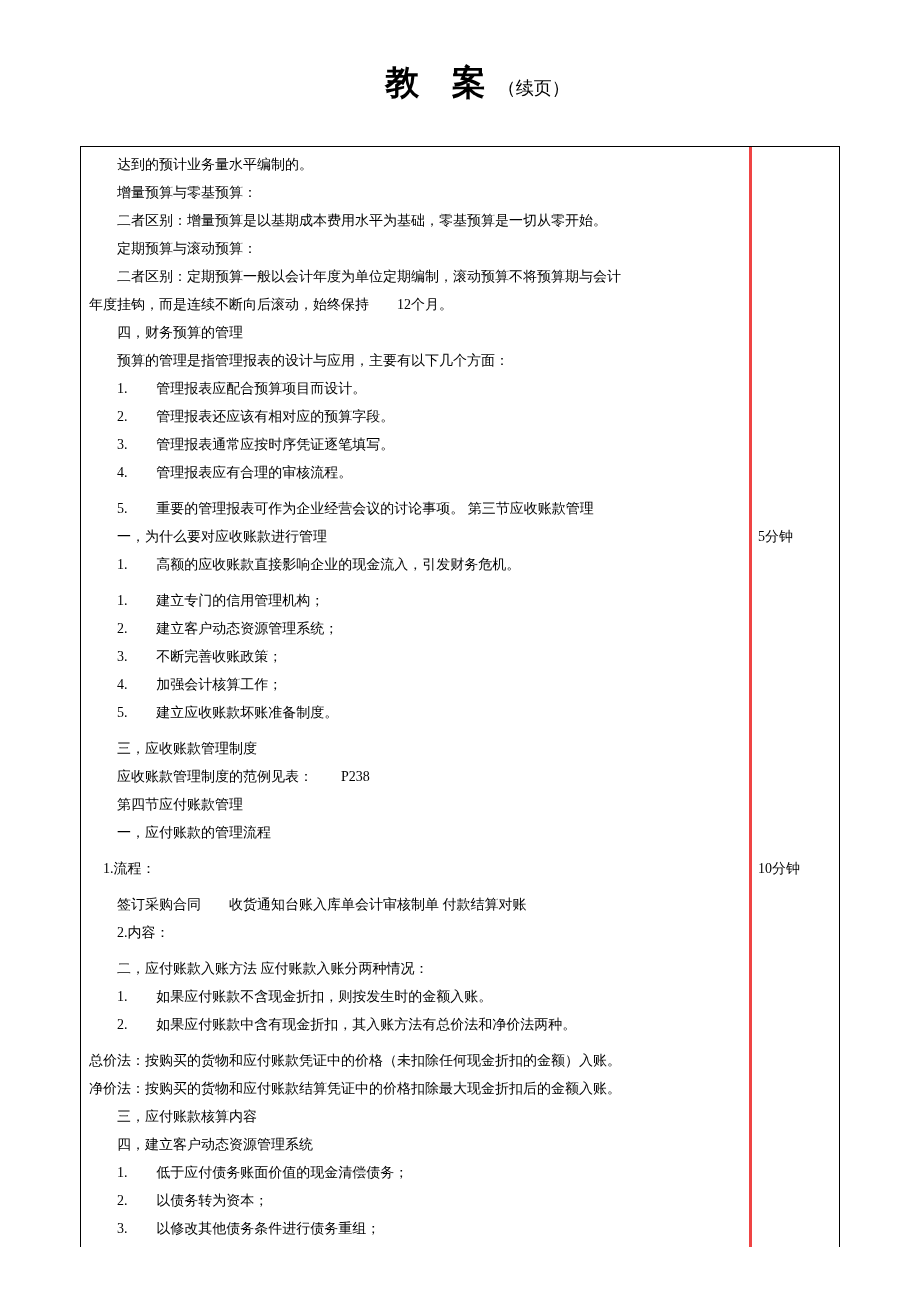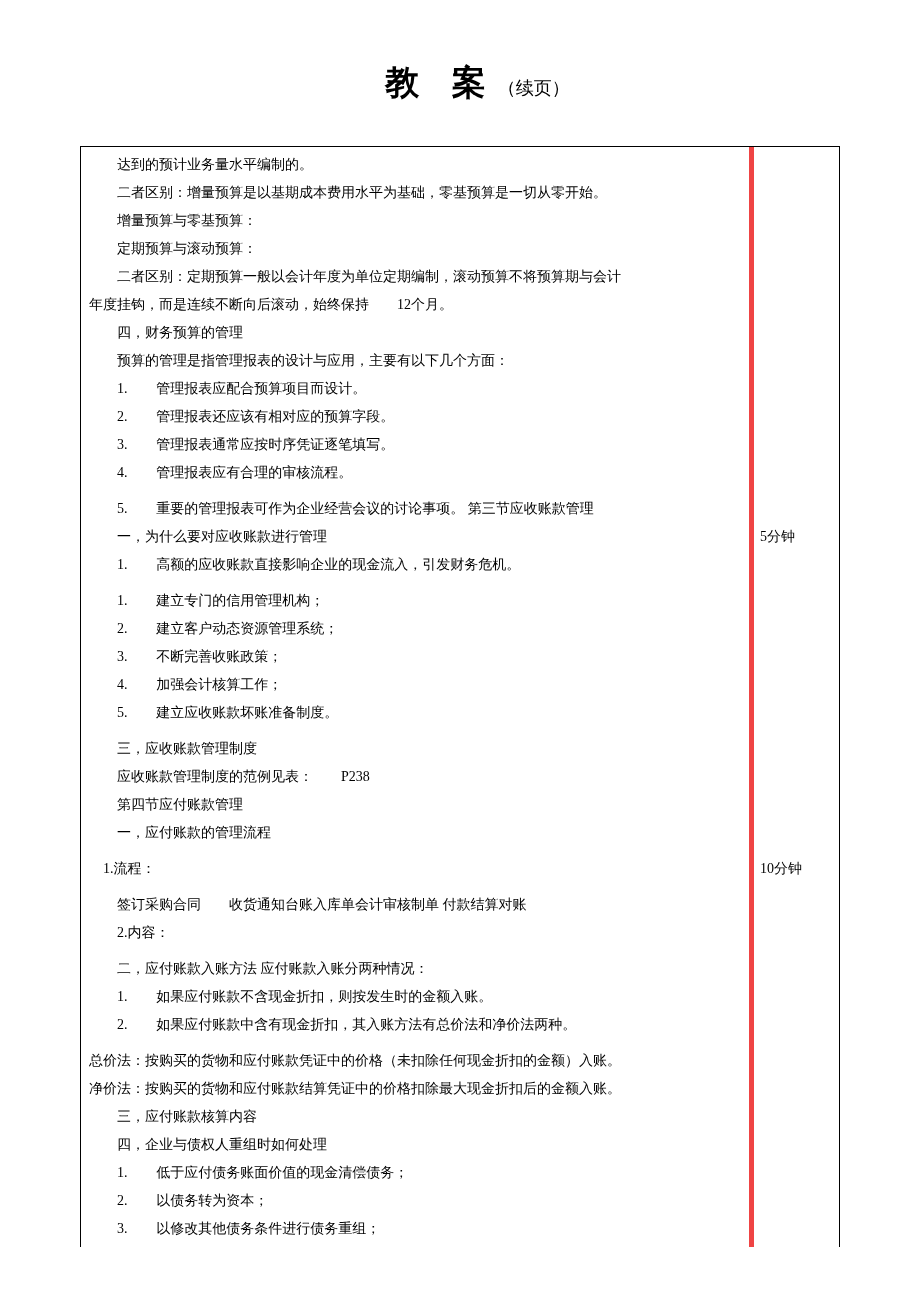--- a/index.html
+++ b/index.html
@@ -38,21 +38,21 @@
     }
     .cell-left {
       flex: 1;
       padding: 4px 8px 4px 8px;
       font-size: 14px;
       line-height: 2.0;
       color: #000;
     }
     .cell-right {
       width: 90px;
-      border-left: 5px solid #ef4444;
+      border-left: 3px solid #ef4444;
       padding: 4px 6px;
       font-size: 14px;
       line-height: 2.0;
       display: flex;
       align-items: center;
       color: #000;
     }
     .indent1 { padding-left: 2em; }
     .num-prefix { display: inline-block; min-width: 1.8em; }
     .line { display: block; }
@@ -62,22 +62,22 @@
 
 <div class="title-wrap">
   <span class="title-main">教 案</span>
   <span class="title-sub">（续页）</span>
 </div>
 
 <div class="outer" id="table-root">
     <div class="row">
       <div class="cell-left">
         <div class="line indent1"><span>达到的预计业务量水平编制的。</span></div>
+        <div class="line indent1"><span>增量预算与零基预算：</span></div>
         <div class="line indent1"><span>二者区别：增量预算是以基期成本费用水平为基础，零基预算是一切从零开始。</span></div>
-        <div class="line indent1"><span>增量预算与零基预算：</span></div>
         <div class="line indent1"><span>定期预算与滚动预算：</span></div>
         <div class="line indent1"><span>二者区别：定期预算一般以会计年度为单位定期编制，滚动预算不将预算期与会计</span></div>
         <div class="line"><span>年度挂钩，而是连续不断向后滚动，始终保持  12个月。</span></div>
         <div class="line indent1"><span>四，财务预算的管理</span></div>
         <div class="line indent1"><span>预算的管理是指管理报表的设计与应用，主要有以下几个方面：</span></div>
         <div class="line indent1"><span class="num-prefix">1.</span> <span>管理报表应配合预算项目而设计。</span></div>
         <div class="line indent1"><span class="num-prefix">2.</span> <span>管理报表还应该有相对应的预算字段。</span></div>
         <div class="line indent1"><span class="num-prefix">3.</span> <span>管理报表通常应按时序凭证逐笔填写。</span></div>
         <div class="line indent1"><span class="num-prefix">4.</span> <span>管理报表应有合理的审核流程。</span></div>
       </div>
@@ -129,20 +129,20 @@
         <div class="line indent1"><span class="num-prefix">1.</span> <span>如果应付账款不含现金折扣，则按发生时的金额入账。</span></div>
         <div class="line indent1"><span class="num-prefix">2.</span> <span>如果应付账款中含有现金折扣，其入账方法有总价法和净价法两种。</span></div>
       </div>
       <div class="cell-right"></div>
     </div>
     <div class="row">
       <div class="cell-left">
         <div class="line"><span>总价法：按购买的货物和应付账款凭证中的价格（未扣除任何现金折扣的金额）入账。</span></div>
         <div class="line"><span>净价法：按购买的货物和应付账款结算凭证中的价格扣除最大现金折扣后的金额入账。</span></div>
         <div class="line indent1"><span>三，应付账款核算内容</span></div>
-        <div class="line indent1"><span>四，企业与债权人重组时如何处理</span></div>
+        <div class="line indent1"><span>四，建立客户动态资源管理系统</span></div>
         <div class="line indent1"><span class="num-prefix">1.</span> <span>低于应付债务账面价值的现金清偿债务；</span></div>
         <div class="line indent1"><span class="num-prefix">2.</span> <span>以债务转为资本；</span></div>
         <div class="line indent1"><span class="num-prefix">3.</span> <span>以修改其他债务条件进行债务重组；</span></div>
       </div>
       <div class="cell-right"></div>
     </div>
   </div>
 
 </body></html>

